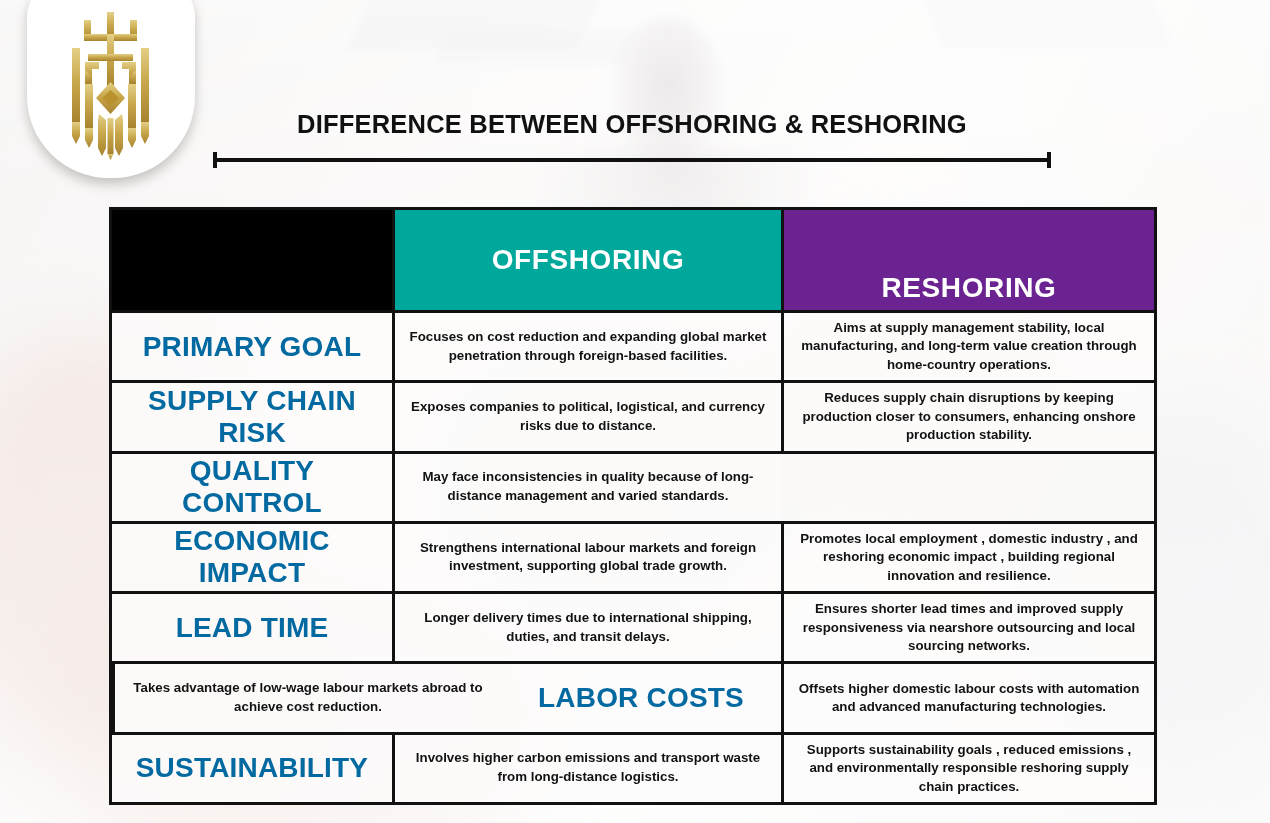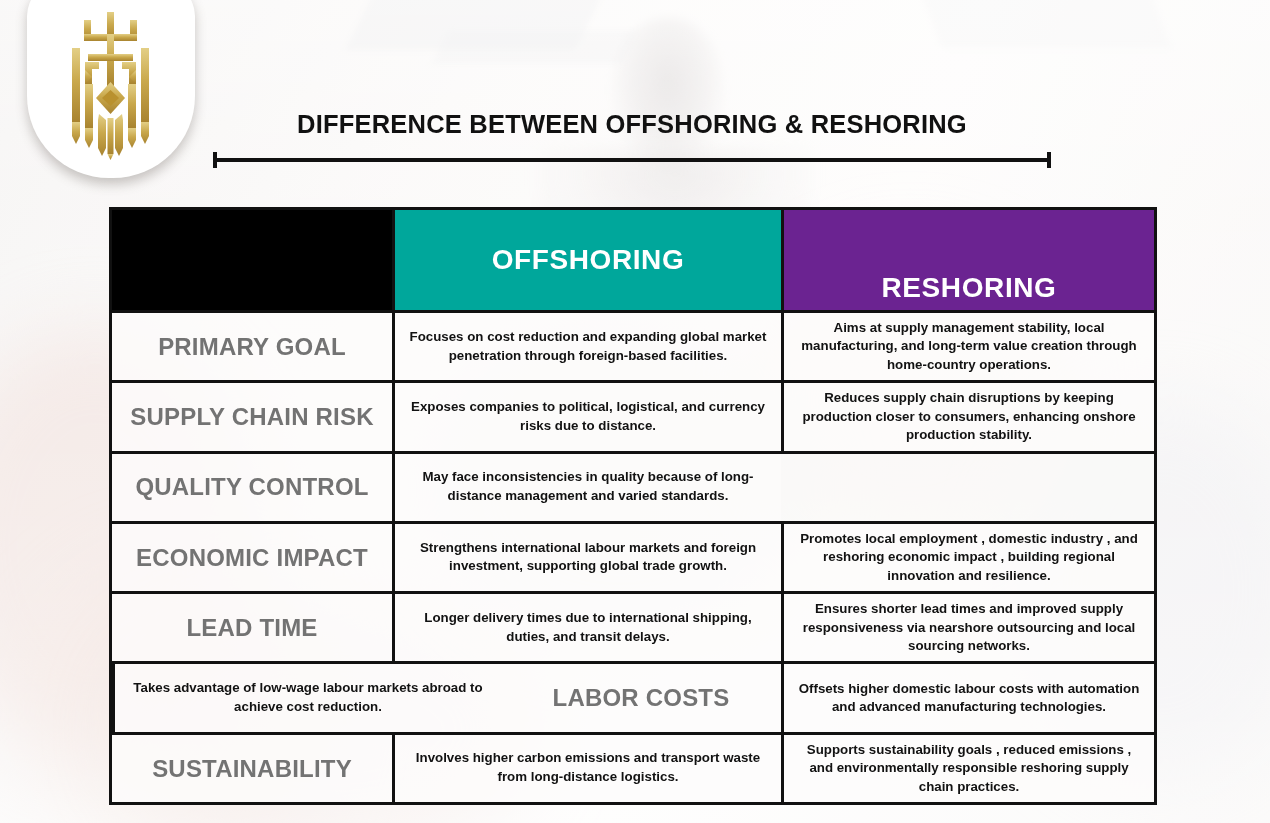--- a/index.html
+++ b/index.html
@@ -159,23 +159,23 @@
   .hdr-text {
     color:#ffffff;
     font-size:28px;
     font-weight:700;
     letter-spacing:.6px;
   }
 
   
   .trow.body .cell { background:rgba(253,252,251,.62); }
   .lbl {
-    font-size:24px;
+    font-size:28px;
     font-weight:700;
-    color:#737373;
+    color:#0369a1;
     letter-spacing:.2px;
     line-height:1.15;
   }
   .desc {
     font-size:13.3px;
     font-weight:700;
     color:#121212;
     line-height:1.42;
   }
   .cell-res .desc { line-height:1.38; }

